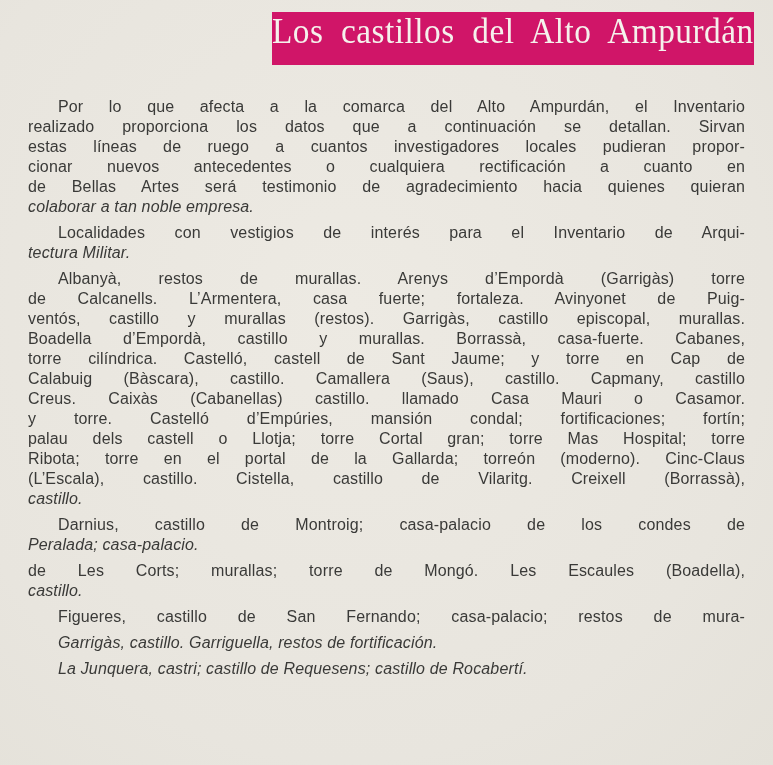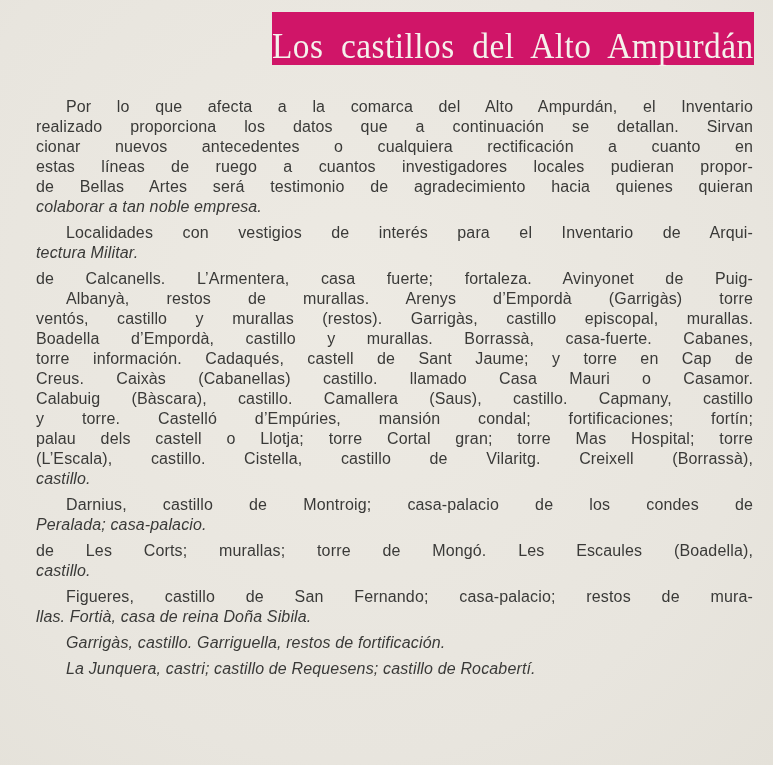--- a/index.html
+++ b/index.html
@@ -12,41 +12,40 @@
     overflow: hidden;
     font-family: "Liberation Sans", sans-serif;
   }
   .banner {
     position: absolute;
     left: 272px;
     top: 12px;
     width: 482px;
     height: 53px;
     display: flex;
-    align-items: flex-end;
+    align-items: flex-start;
     justify-content: center;
   }
   .banner-title {
     font-family: "Liberation Serif", serif;
     font-size: 34px;
     font-weight: 500;
     letter-spacing: 0.5px;
     word-spacing: 9px;
     white-space: nowrap;
     transform: scale(0.98, 1.06);
   }
   .content {
     position: absolute;
     left: 28px;
     top: 97px;
     width: 717px;
     font-size: 16px;
     line-height: 20px;
     letter-spacing: 0.15px;
-    margin-left: 8px;
   }
   .paragraph + .paragraph { margin-top: 6px; }
   .line {
     text-align: justify;
     text-align-last: justify;
   }
   .line.last { text-align-last: left; font-style: italic; }
   .line.first { text-indent: 30px; }
 </style>
 </head>
@@ -55,53 +54,53 @@
 <div class="page" style="color: rgb(58, 58, 56);">
 
   <div class="banner" style="background: rgb(208, 21, 104); color: rgb(245, 241, 236);">
     <span class="banner-title">Los castillos del Alto Ampurdán</span>
   </div>
 
   <div class="content">
       <div class="paragraph">
         <div class="line first">Por lo que afecta a la comarca del Alto Ampurdán, el Inventario</div>
         <div class="line">realizado proporciona los datos que a continuación se detallan. Sirvan</div>
+        <div class="line">estas líneas de ruego a cuantos investigadores locales pudieran propor-</div>
         <div class="line">cionar nuevos antecedentes o cualquiera rectificación a cuanto en</div>
-        <div class="line">estas líneas de ruego a cuantos investigadores locales pudieran propor-</div>
         <div class="line">de Bellas Artes será testimonio de agradecimiento hacia quienes quieran</div>
         <div class="line last">colaborar a tan noble empresa.</div>
       </div>
       <div class="paragraph">
         <div class="line first">Localidades con vestigios de interés para el Inventario de Arqui-</div>
         <div class="line last">tectura Militar.</div>
       </div>
       <div class="paragraph">
+        <div class="line first">Albanyà, restos de murallas. Arenys d’Empordà (Garrigàs) torre</div>
         <div class="line">de Calcanells. L’Armentera, casa fuerte; fortaleza. Avinyonet de Puig-</div>
-        <div class="line first">Albanyà, restos de murallas. Arenys d’Empordà (Garrigàs) torre</div>
         <div class="line">ventós, castillo y murallas (restos). Garrigàs, castillo episcopal, murallas.</div>
         <div class="line">Boadella d’Empordà, castillo y murallas. Borrassà, casa-fuerte. Cabanes,</div>
-        <div class="line">torre información. Cadaqués, castell de Sant Jaume; y torre en Cap de</div>
+        <div class="line">torre cilíndrica. Castelló, castell de Sant Jaume; y torre en Cap de</div>
+        <div class="line">Calabuig (Bàscara), castillo. Camallera (Saus), castillo. Capmany, castillo</div>
         <div class="line">Creus. Caixàs (Cabanellas) castillo. llamado Casa Mauri o Casamor.</div>
-        <div class="line">Calabuig (Bàscara), castillo. Camallera (Saus), castillo. Capmany, castillo</div>
         <div class="line">y torre. Castelló d’Empúries, mansión condal; fortificaciones; fortín;</div>
         <div class="line">palau dels castell o Llotja; torre Cortal gran; torre Mas Hospital; torre</div>
+        <div class="line">Ribota; torre en el portal de la Gallarda; torreón (moderno). Cinc-Claus</div>
         <div class="line">(L’Escala), castillo. Cistella, castillo de Vilaritg. Creixell (Borrassà),</div>
         <div class="line last">castillo.</div>
       </div>
       <div class="paragraph">
         <div class="line first">Darnius, castillo de Montroig; casa-palacio de los condes de</div>
         <div class="line last">Peralada; casa-palacio.</div>
       </div>
       <div class="paragraph">
         <div class="line">de Les Corts; murallas; torre de Mongó. Les Escaules (Boadella),</div>
         <div class="line last">castillo.</div>
       </div>
       <div class="paragraph">
         <div class="line first">Figueres, castillo de San Fernando; casa-palacio; restos de mura-</div>
-        <div class="line last">llas. Fortià, casa de reina Doña Sibila.</div>
       </div>
       <div class="paragraph">
         <div class="line first last">Garrigàs, castillo. Garriguella, restos de fortificación.</div>
       </div>
       <div class="paragraph">
         <div class="line first last">La Junquera, castri; castillo de Requesens; castillo de Rocabertí.</div>
       </div>
     </div>
 
 </div>

